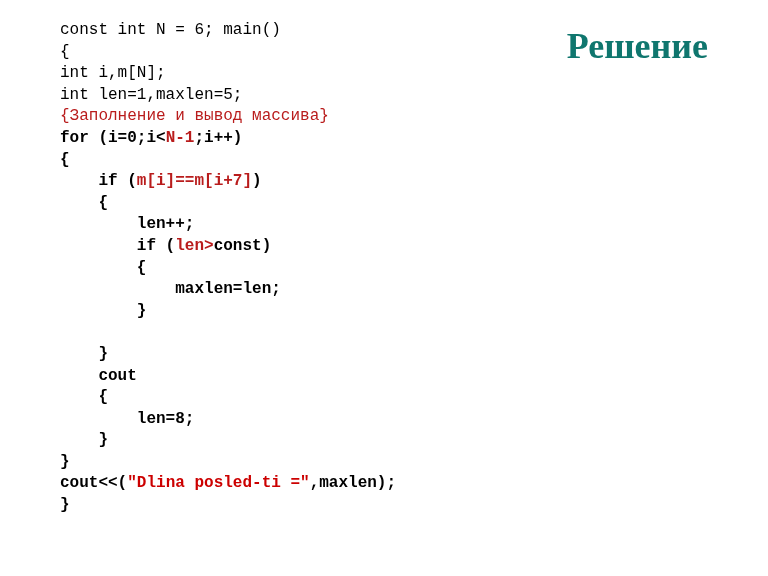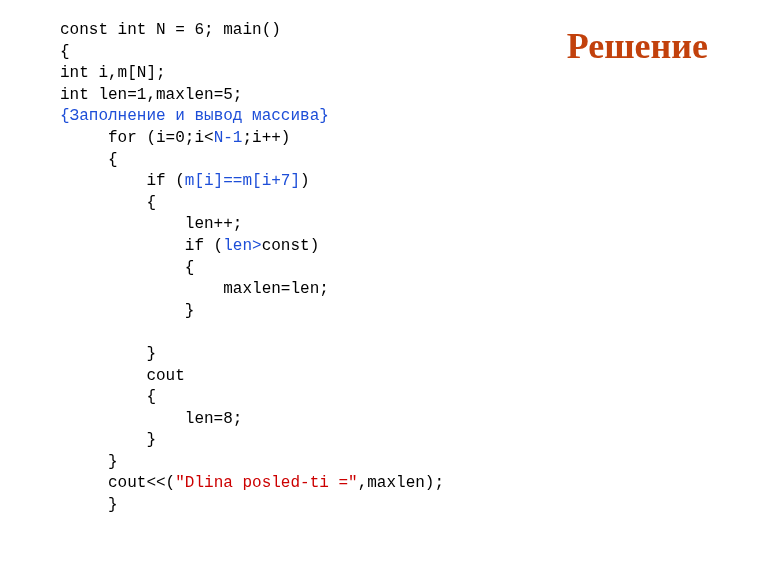--- a/index.html
+++ b/index.html
@@ -15,37 +15,36 @@
       position: relative;
       padding: 20px 60px;
     }
     .title {
       position: absolute;
       top: 25px;
       right: 60px;
       font-family: "Times New Roman", serif;
       font-size: 36px;
       font-weight: bold;
-      color: #c2410c;
+      color: #0f766e;
     }
     .code {
       font-size: 16px;
       line-height: 1.35;
       white-space: pre;
       color: #000000;
     }
     .code .green {
-      color: #1d4ed8;
+      color: #b91c1c;
     }
     .code .red {
       color: #cc0000;
     }
     .code .bold {
-      font-weight: normal;
-      margin-left: 48px;
+      font-weight: bold;
     }
   </style>
 </head>
 <body>
 
 <div class="title">Решение</div>
 
 <div class="code"><span>const int N = 6; main()</span>
 <span>{</span>
 <span>int i,m[N];</span>

